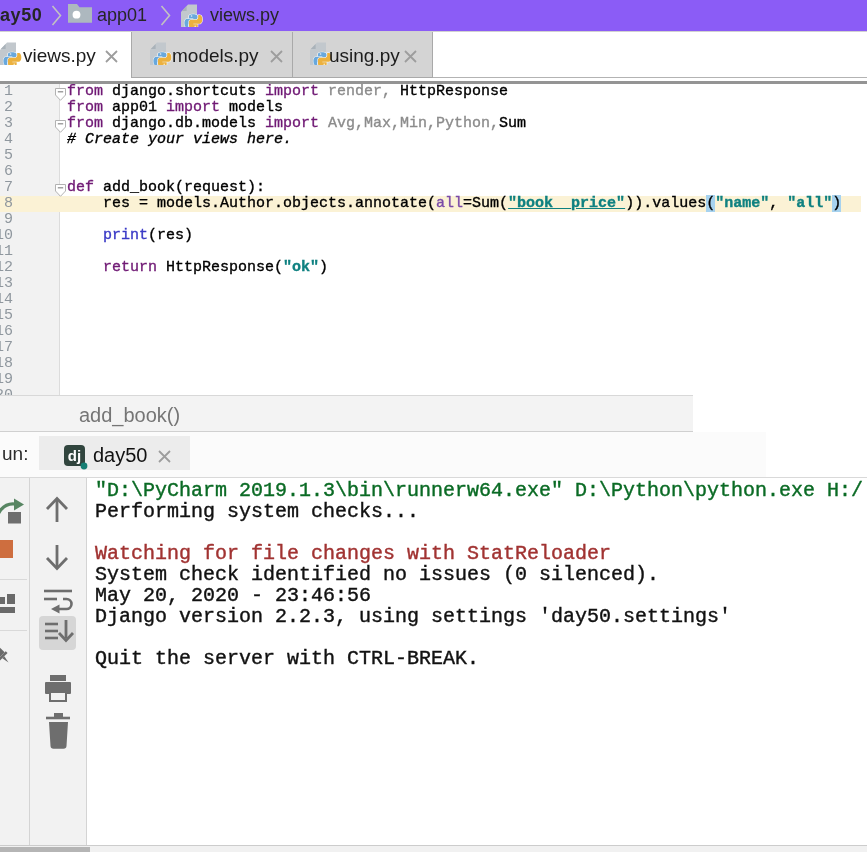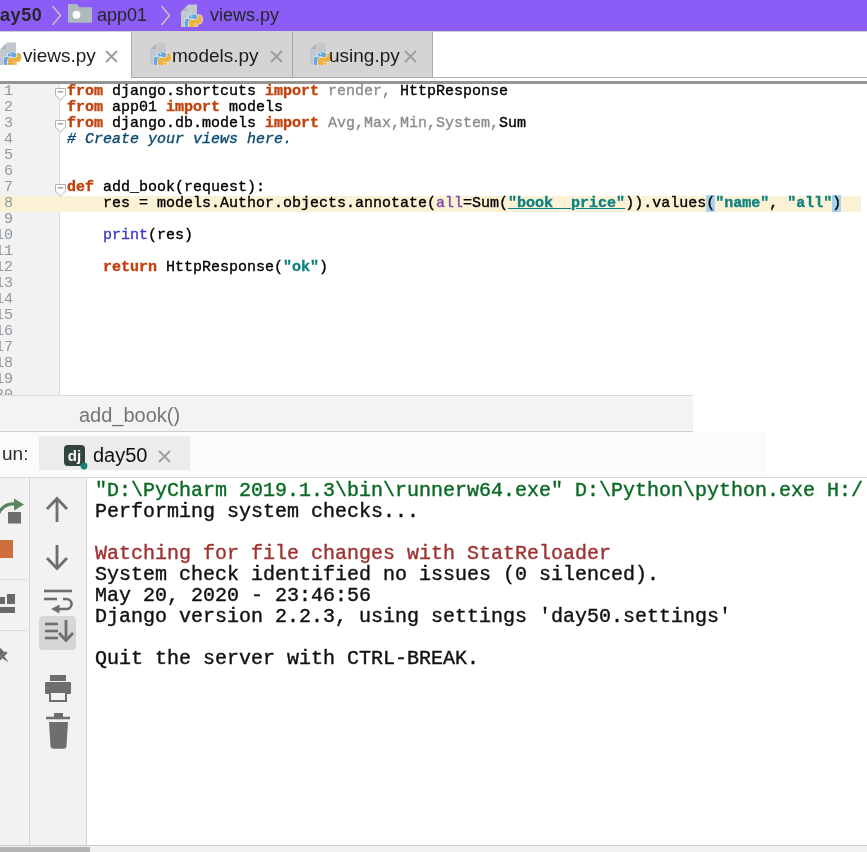--- a/index.html
+++ b/index.html
@@ -11,23 +11,23 @@
 #tabs{position:absolute;left:0;top:32px;width:867px;height:48px;background:#fff}
 .tab{position:absolute;top:0;height:48px}
 .tab .lbl{position:absolute;top:13px;font-size:19px;color:#1c1c1c;white-space:pre}
 #tabsep{position:absolute;left:0;top:81px;width:867px;height:3px;background:#949494;z-index:5}
 #tabline{position:absolute;left:0;top:45px;width:867px;height:1px;background:#b3b3b3}
 
 #ed{position:absolute;left:0;top:83px;width:867px;height:312px;background:#fff;overflow:hidden}
 #gut{position:absolute;left:0;top:0;width:59px;height:312px;background:#f2f2f2;border-right:1px solid #dcdcdc}
 .ln{position:absolute;left:-6px;width:19px;text-align:right;font:15px "Liberation Mono",monospace;line-height:16px;color:#8f979e}
 .cl{position:absolute;left:67px;height:16px;font:15px "Liberation Mono",monospace;line-height:16px;color:#000;white-space:pre;-webkit-text-stroke:0.35px}
-.kw{color:#c2410c;font-weight:bold}
+.kw{color:#701a75;font-weight:normal}
 .gr{color:#8c8c8c}
-.cm{color:#0c4a6e;font-style:italic}
+.cm{color:#000000;font-style:italic}
 .str{color:#0f8181;font-weight:bold}
 .u{text-decoration:underline}
 .kwarg{color:#7a4ba8}
 .builtin{color:#3a3ac6}
 .brace{background:#a6d2ef}
 #caretrow{position:absolute;left:0;top:113px;width:861px;height:16px;background:#fbf2d5}
 .foldsvg{position:absolute;left:55px;width:11px;height:13px}
 
 #abar{position:absolute;left:0;top:395px;width:693px;height:35px;background:#f3f3f3;border-top:1px solid #d8d8d8;border-bottom:1px solid #d0d0d0}
 #abar .t{position:absolute;left:79px;top:8px;font-size:20px;color:#757575}
@@ -152,21 +152,21 @@
   <svg class="foldsvg" style="top:37px" viewBox="0 0 11 13">
         <path d="M0.5,0.5 H10.5 V7 L5.5,12.3 L0.5,7 Z" fill="#fff" stroke="#b2b2b2"></path>
         <line x1="2.8" y1="3.8" x2="8.2" y2="3.8" stroke="#8a8a8a" stroke-width="1.2"></line>
       </svg>
   <svg class="foldsvg" style="top:101px" viewBox="0 0 11 13">
         <path d="M0.5,0.5 H10.5 V7 L5.5,12.3 L0.5,7 Z" fill="#fff" stroke="#b2b2b2"></path>
         <line x1="2.8" y1="3.8" x2="8.2" y2="3.8" stroke="#8a8a8a" stroke-width="1.2"></line>
       </svg>
   <div class="cl" style="top:1px"><span class="kw">from</span> django.shortcuts <span class="kw">import</span> <span class="gr">render, </span>HttpResponse</div>
   <div class="cl" style="top:17px"><span class="kw">from</span> app01 <span class="kw">import</span> models</div>
-  <div class="cl" style="top:33px"><span class="kw">from</span> django.db.models <span class="kw">import</span> <span class="gr">Avg,Max,Min,System,</span>Sum</div>
+  <div class="cl" style="top:33px"><span class="kw">from</span> django.db.models <span class="kw">import</span> <span class="gr">Avg,Max,Min,Python,</span>Sum</div>
   <div class="cl" style="top:49px"><span class="cm"># Create your views here.</span></div>
   <div class="cl" style="top:97px"><span class="kw">def</span> add_book(request):</div>
   <div class="cl" style="top:113px">    res = models.Author.objects.annotate(<span class="kwarg">all</span>=Sum(<span class="str u">"book__price"</span>)).values<span class="brace">(</span><span class="str">"name"</span>, <span class="str">"all"</span><span class="brace">)</span></div>
   <div class="cl" style="top:145px">    <span class="builtin">print</span>(res)</div>
   <div class="cl" style="top:177px">    <span class="kw">return</span> HttpResponse(<span class="str">"ok"</span>)</div>
 </div>
 
 <div id="abar">
       <div class="t">add_book()</div>
     </div>

